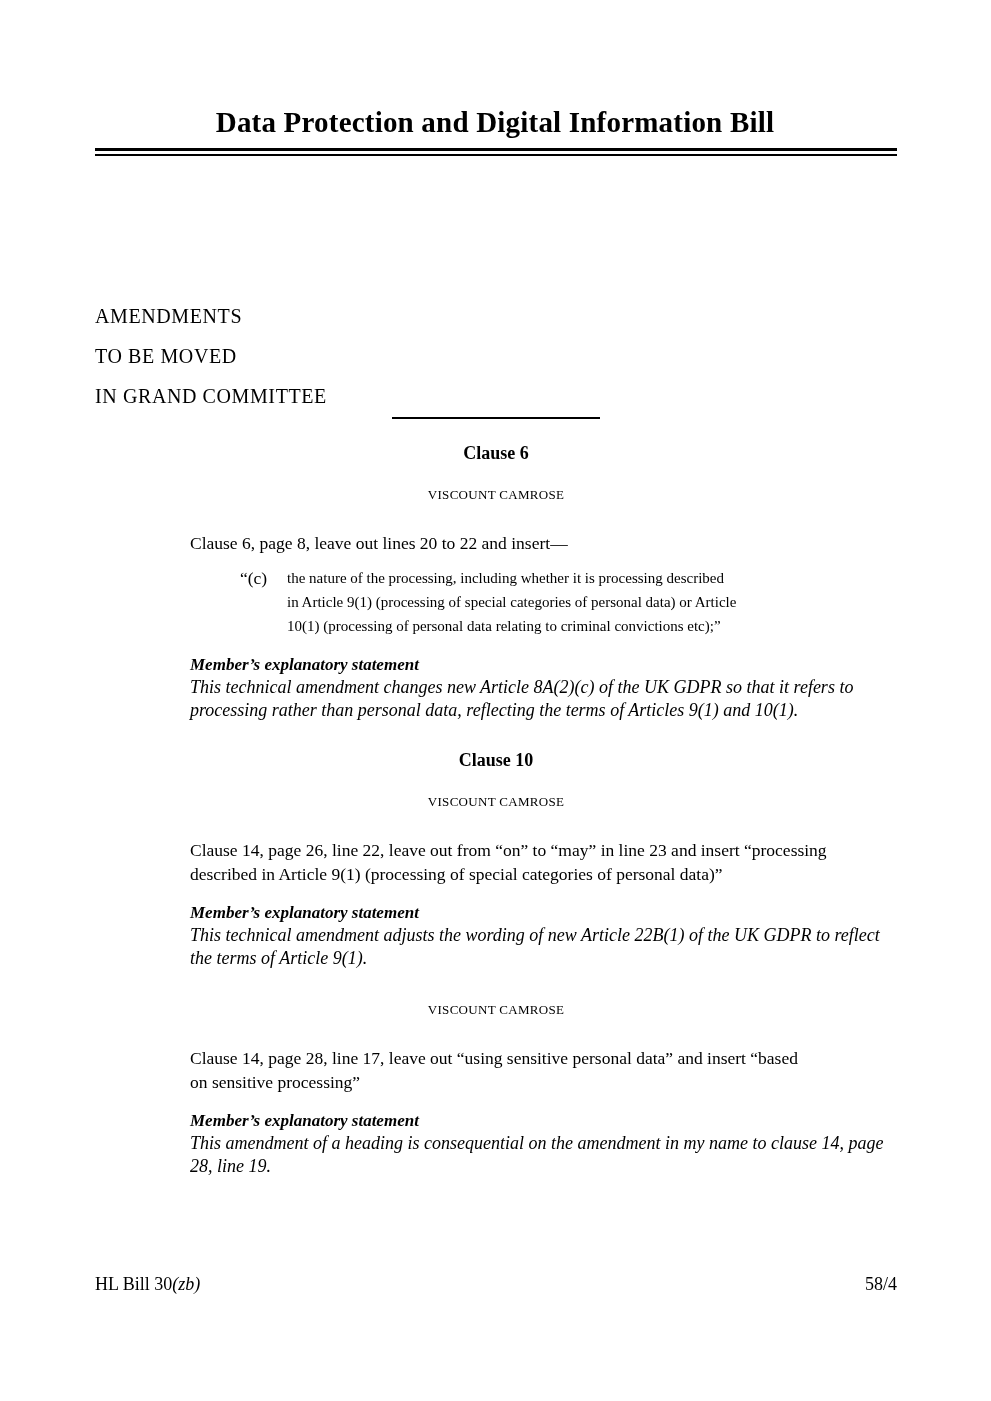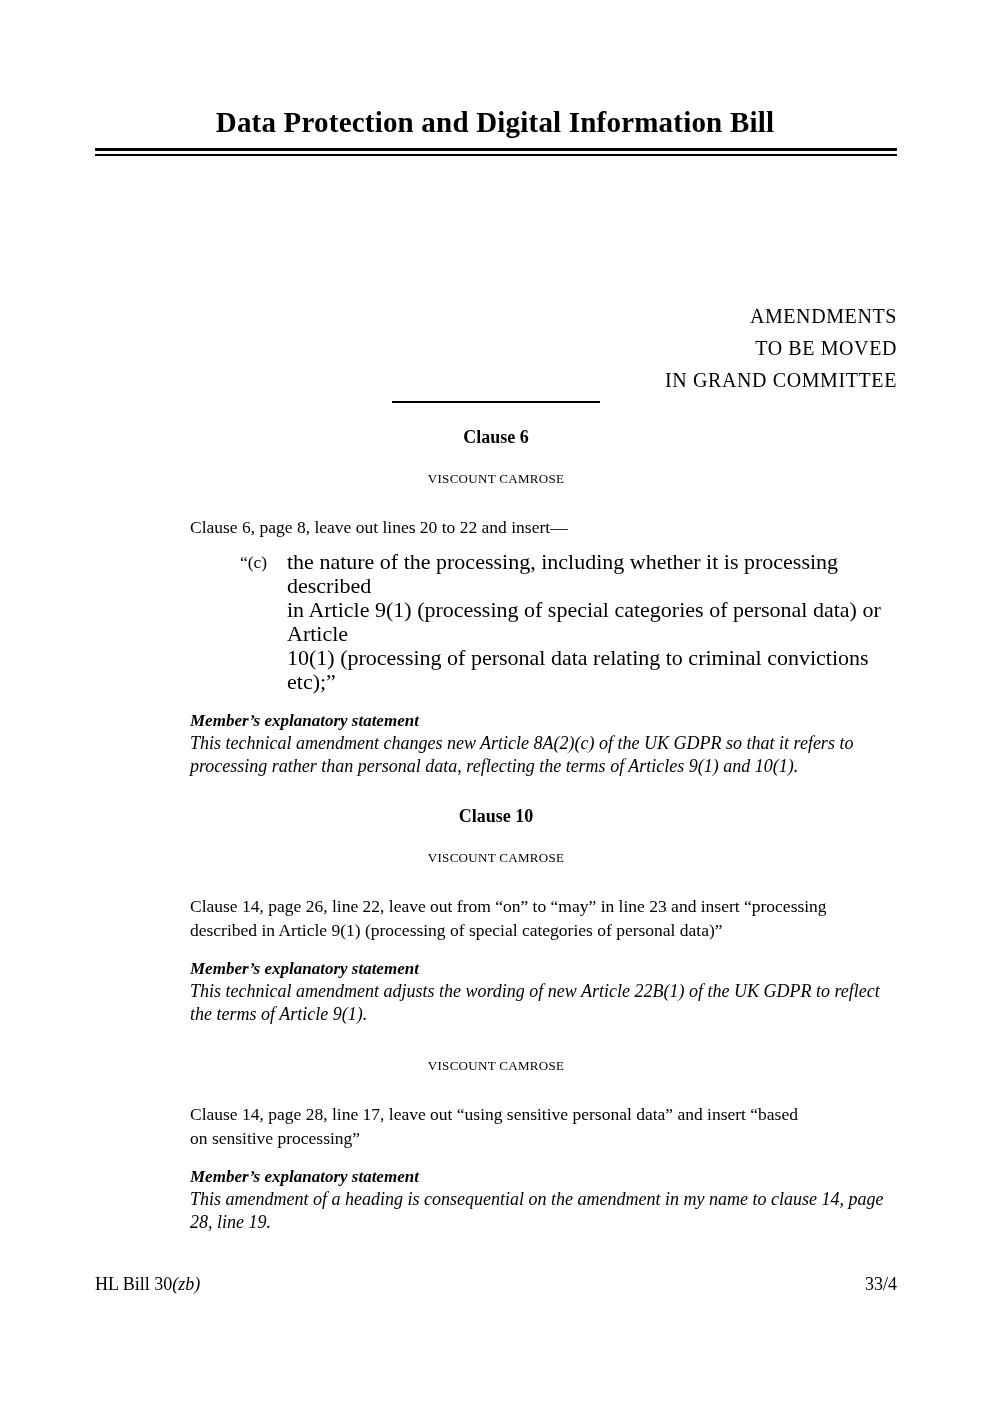--- a/index.html
+++ b/index.html
@@ -22,26 +22,26 @@
   }
   .double-rule {
     margin: 7px 94px 0 95px;
     height: 3px;
     border-top: 3.5px solid #000;
     border-bottom: 2px solid #000;
   }
   .preamble { margin-top: 148px; }
   .center-line {
     margin-left: 95px; margin-right: 94px;
-    text-align: right;
+    text-align: left;
     font-size: 20px;
     line-height: 24px;
     letter-spacing: 0.6px;
   }
-  .center-line + .center-line { margin-top: 8px; }
+  .center-line + .center-line { margin-top: 16px; }
   .short-rule {
     width: 208px;
     margin: 9px auto 0 auto;
     border-top: 2px solid #000;
   }
   .clause-heading {
     margin: 26px 94px 0 95px;
     text-align: center;
     font-size: 18px;
     font-weight: bold;
@@ -66,21 +66,21 @@
     display: flex;
     margin: 11px 91px 0 240px;
   }
   .quote-label {
     flex: 0 0 47px;
     font-size: 17.5px;
     line-height: 24px;
   }
   .quote-text {
     flex: 1 1 auto;
-    font-size: 22px;
+    font-size: 15px;
     line-height: 24px;
     white-space: pre-line;
   }
   .expl-label {
     margin: 15px 91px 0 190px;
     font-size: 17px;
     font-weight: bold;
     font-style: italic;
     line-height: 23px;
   }
@@ -150,16 +150,16 @@
 on sensitive processing”</p>
     <div class="expl-label">Member’s explanatory statement</div>
     <div class="expl-text">This amendment of a heading is consequential on the amendment in my name to clause 14, page
 28, line 19.</div>
   </div>
 
   <div class="footer">
     <div>
       <span>HL Bill 30</span><span class="italic">(zb)</span>
     </div>
-    <div>33/4</div>
+    <div>58/4</div>
   </div>
 
 </div>
 
 </body></html>

